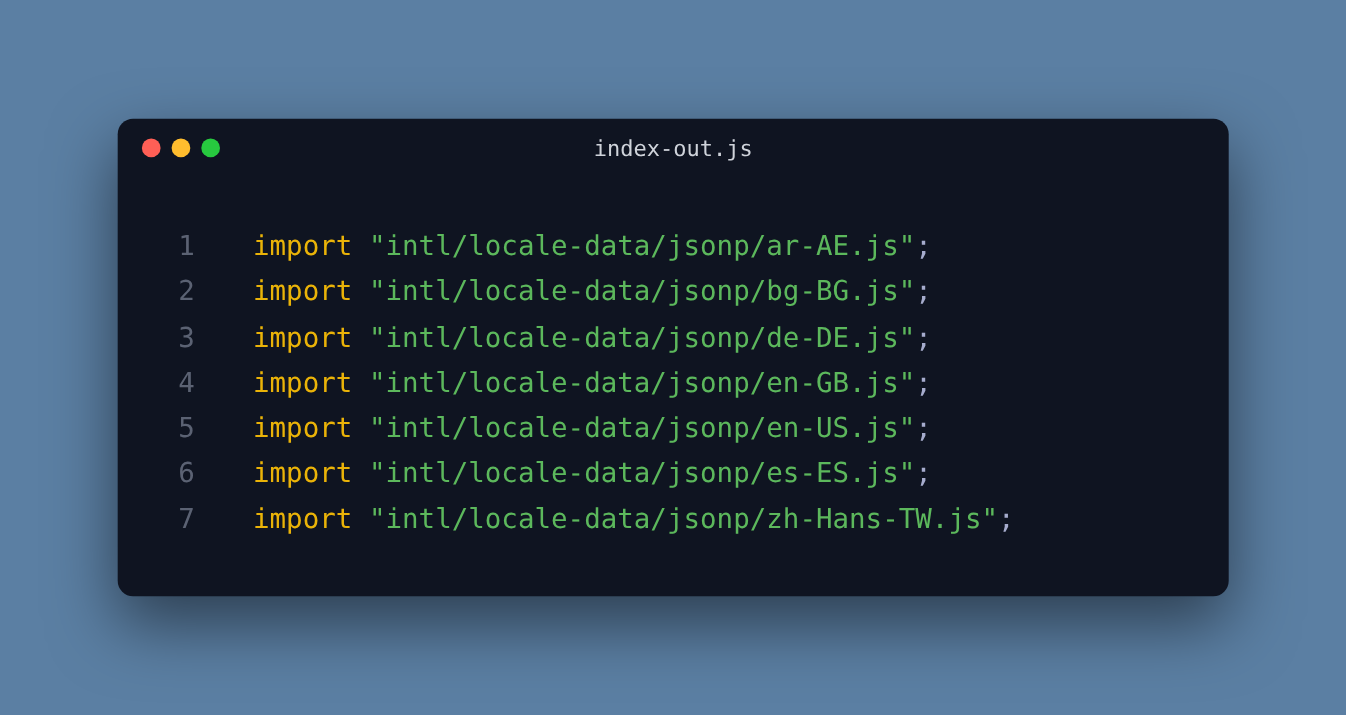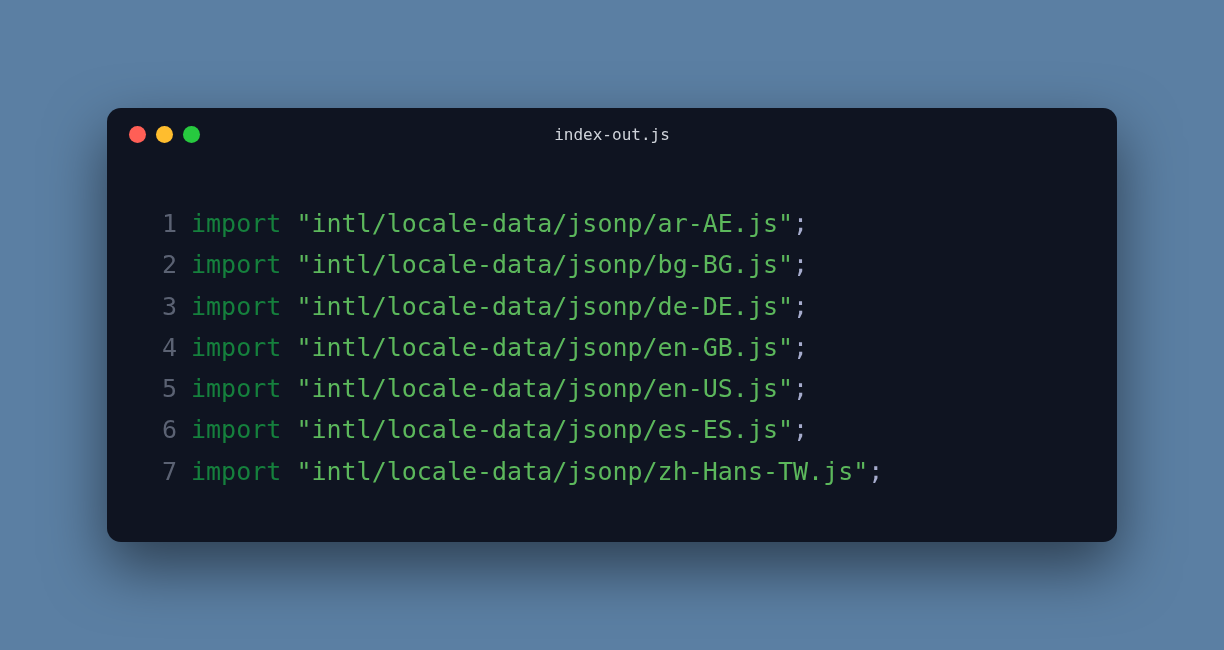--- a/index.html
+++ b/index.html
@@ -40,21 +40,21 @@
       border-radius: 50%;
     }
     .red { background-color: #ff5f56; }
     .yellow { background-color: #ffbd2e; }
     .green { background-color: #27c93f; }
     .title {
       position: absolute;
       left: 50%;
       transform: translateX(-50%);
       color: #cfd3da;
-      font-size: 16px;
+      font-size: 20px;
       font-weight: 400;
     }
     .code-area {
       padding: 46px 30px 50px 30px;
     }
     .code-line {
       display: flex;
       align-items: baseline;
       font-size: 25px;
       line-height: 1.65;
@@ -62,21 +62,22 @@
     }
     .line-number {
       color: #5b6273;
       width: 40px;
       text-align: right;
       margin-right: 14px;
       flex-shrink: 0;
       user-select: none;
     }
     .kw-import {
-      color: #15803d;
+      color: #eab308;
+      margin-left: 39px;
     }
     .string {
       color: #5cb85c;
     }
     .semi {
       color: #a6accd;
     }
   </style>
 </head>
 <body>

